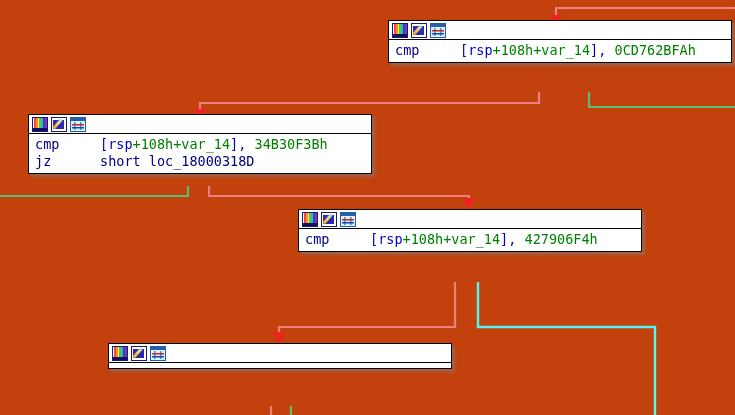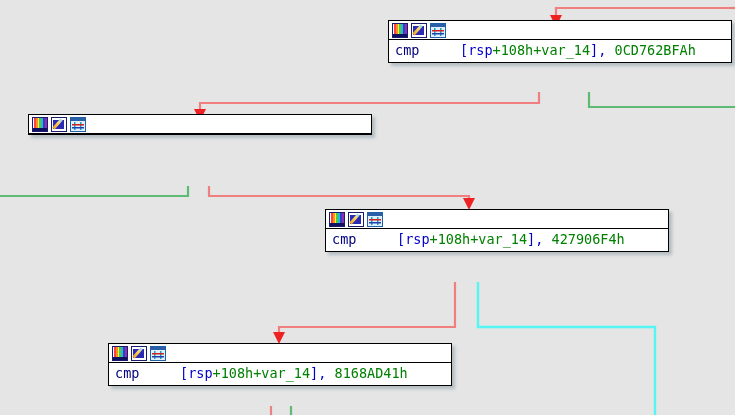--- a/index.html
+++ b/index.html
@@ -11,21 +11,21 @@
     width: 735px;
     height: 415px;
     overflow: hidden;
     background: #eff9fd;
     font-family: "DejaVu Sans Mono", "Liberation Mono", monospace;
   }
   #canvas {
     position: relative;
     width: 735px;
     height: 415px;
-    background: #e5e5e5;
+    background: #c2410c;
     overflow: hidden;
   }
   #edges {
     position: absolute;
     left: 0; top: 0;
     width: 735px;
     height: 415px;
     pointer-events: none;
   }
 
@@ -188,37 +188,40 @@
       <div class="asm-line"><span class="mn">cmp</span><span>     </span><span class="punc">[</span><span class="reg">rsp</span><span class="num">+108h+var_14</span><span class="punc">]</span><span class="punc">, </span><span class="num">0CD762BFAh</span></div>
     </div>
   </div>
 
   <div class="node" style="left:28px; top:114px; width:344px;">
     <div class="node-titlebar">
       <span class="tb-icon ic-palette"></span>
       <span class="tb-icon ic-pencil"></span>
       <span class="tb-icon ic-graph"></span>
     </div>
-  </div>
-
-  <div class="node" style="left:298px; top:209px; width:344px;margin-left:27px;">
+    <div class="node-body">
+      <div class="asm-line"><span class="mn">cmp</span><span>     </span><span class="punc">[</span><span class="reg">rsp</span><span class="num">+108h+var_14</span><span class="punc">]</span><span class="punc">, </span><span class="num">34B30F3Bh</span></div>
+      <div class="asm-line"><span class="mn">jz</span><span>      </span><span class="loc">short</span><span> </span><span class="loc">loc_18000318D</span></div>
+    </div>
+  </div>
+
+  <div class="node" style="left:298px; top:209px; width:344px;">
     <div class="node-titlebar">
       <span class="tb-icon ic-palette"></span>
       <span class="tb-icon ic-pencil"></span>
       <span class="tb-icon ic-graph"></span>
     </div>
     <div class="node-body">
       <div class="asm-line"><span class="mn">cmp</span><span>     </span><span class="punc">[</span><span class="reg">rsp</span><span class="num">+108h+var_14</span><span class="punc">]</span><span class="punc">, </span><span class="num">427906F4h</span></div>
     </div>
   </div>
 
   <div class="node" style="left:108px; top:343px; width:344px;">
     <div class="node-titlebar">
       <span class="tb-icon ic-palette"></span>
       <span class="tb-icon ic-pencil"></span>
       <span class="tb-icon ic-graph"></span>
     </div>
     <div class="node-body">
-      <div class="asm-line"><span class="mn">cmp</span><span>     </span><span class="punc">[</span><span class="reg">rsp</span><span class="num">+108h+var_14</span><span class="punc">]</span><span class="punc">, </span><span class="num">8168AD41h</span></div>
     </div>
   </div>
 
 </div>
 
 </body></html>

